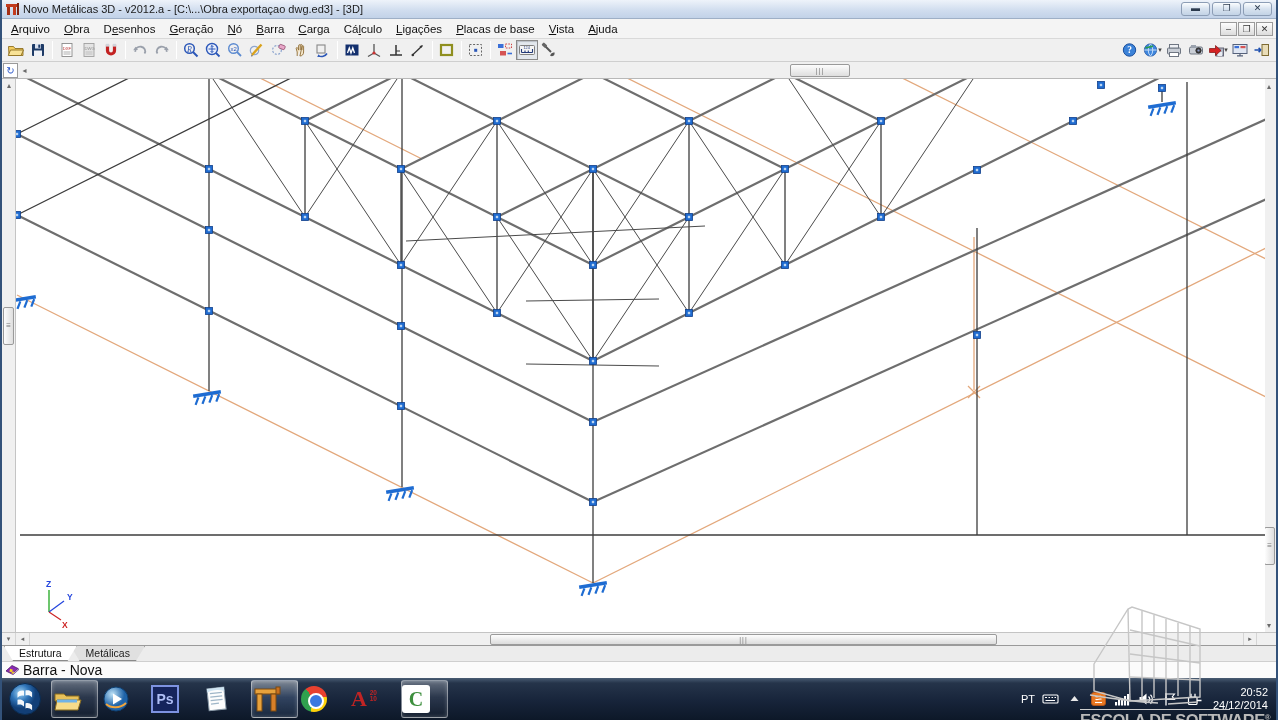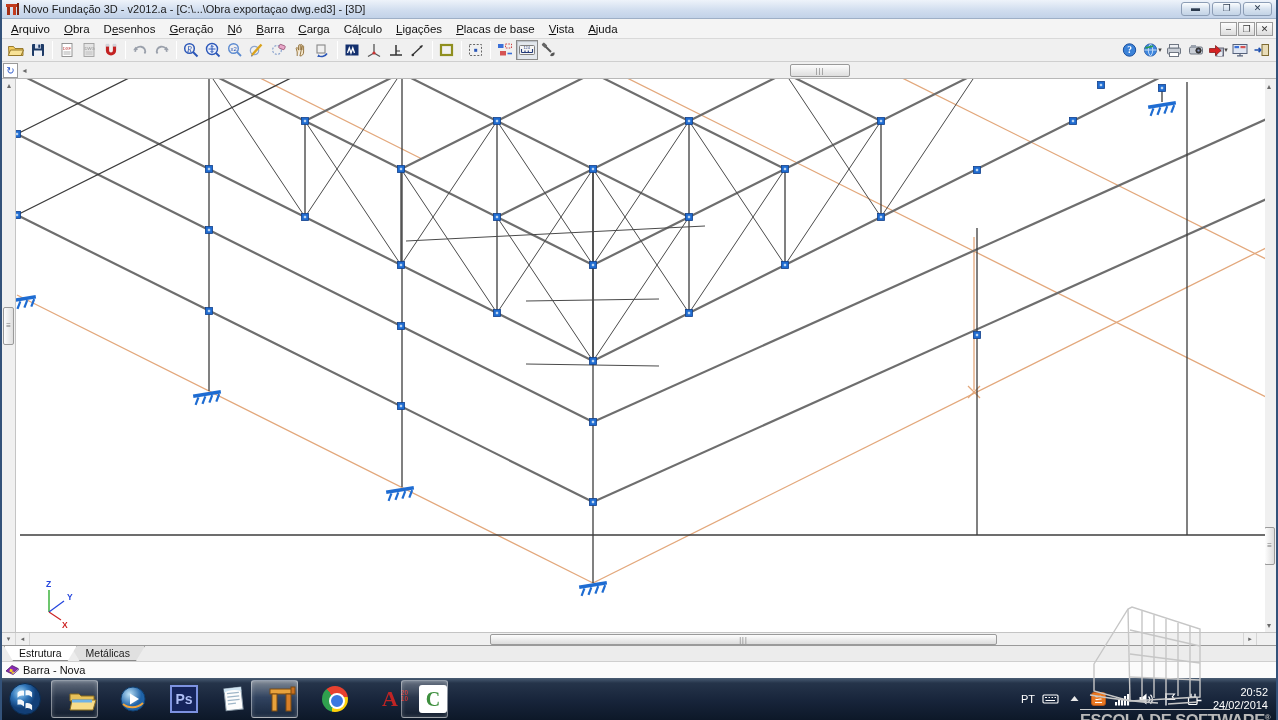--- a/index.html
+++ b/index.html
@@ -52,27 +52,27 @@
   .hs-btn { position:absolute; top:0; width:14px; height:12px; font-size:7px; color:#666; text-align:center; line-height:12px; border-right:1px solid #d5d5d5; }
   .hthumb { position:absolute; left:488px; top:1px; width:507px; height:11px; border:1px solid #9a9a9a; border-radius:2px; background:linear-gradient(#fdfdfd,#dcdcdc); text-align:center; font-size:7px; letter-spacing:1px; color:#777; line-height:9px; }
 
   
   .tabsrow { height:16px; background:#ececec; border-top:1px solid #9a9a9a; display:flex; padding-left:2px; font-size:10.5px; position:relative; }
   .tab { padding:1px 14px 0; margin-right:-6px; clip-path:polygon(0 0,100% 0,calc(100% - 9px) 100%,9px 100%); border:1px solid #8a8a8a; border-top:none; color:#111; }
   .tab.active { background:#fff; z-index:2;text-align:center; }
   .tab.inactive { background:#e0e0e0; z-index:1; color:#222; }
 
   
-  .statusbar { height:17px; background:#fbfbfb; border-top:1px solid #cfcfcf; display:flex; align-items:center; font-size:11px; color:#111; padding-left:2px; }
+  .statusbar { height:17px; background:#fbfbfb; border-top:1px solid #cfcfcf; display:flex; align-items:center; font-size:14px; color:#111; padding-left:2px; }
   .statusbar svg { width:16px; height:14px; margin-right:3px; }
 
   
   .taskbar { height:42px; background:linear-gradient(#4a5d74,#25344a 12%,#17243a 55%,#0d1828); display:flex; align-items:center; position:relative; }
   .startorb { width:40px; height:40px; margin:0 6px 0 3px; display:flex; align-items:center; justify-content:center; }
-  .tb-item { width:47px; height:38px; margin-right:3px; border-radius:3px; display:flex; align-items:center; justify-content:flex-end; position:relative; }
+  .tb-item { width:47px; height:38px; margin-right:3px; border-radius:3px; display:flex; align-items:center; justify-content:flex-start; position:relative; }
   .tb-item.open { background:linear-gradient(rgba(255,255,255,.28),rgba(255,255,255,.08) 45%,rgba(255,255,255,.02)); border:1px solid rgba(255,255,255,.45); box-shadow:inset 0 0 4px rgba(255,255,255,.25); }
   .tb-item.focused { background:linear-gradient(rgba(255,255,255,.40),rgba(160,200,255,.18) 45%,rgba(120,170,230,.10)); }
   .ico32 { width:30px; height:30px; display:flex; align-items:center; justify-content:center; }
   .ps-tile { width:28px; height:28px; background:#15245c; border:2px solid #7d92e0; color:#aebdf5; font-weight:bold; font-size:14px; display:flex; align-items:center; justify-content:center; }
   .cam-tile { width:28px; height:28px; background:#fff; border-radius:3px; color:#3e8f3e; font-weight:900; font-size:20px; display:flex; align-items:center; justify-content:center; font-family:"Liberation Serif",serif; }
   .acad-tile { position:relative; color:#c02424; font-weight:bold; font-size:22px; font-family:"Liberation Serif",serif; line-height:22px; }
   .acad-sub { position:absolute; right:-10px; top:2px; font-size:6.5px; line-height:6px; font-family:"Liberation Sans",sans-serif; }
   .chrome-ball { width:26px; height:26px; border-radius:50%; background:conic-gradient(from -40deg,#e8412f 0 120deg,#fdd20a 0 235deg,#30a14e 0 360deg); position:relative; }
   .chrome-ball::after { content:""; position:absolute; left:7px; top:7px; width:12px; height:12px; border-radius:50%; background:#3b78e0; border:2.5px solid #fff; }
   .tray { position:absolute; right:2px; top:0; height:42px; display:flex; align-items:center; gap:7px; color:#fff; }
@@ -86,21 +86,21 @@
 
 <div class="window">
 
   <div class="titlebar">
     <svg class="app-icon" viewBox="0 0 13 12">
       <rect x="0" y="1" width="11" height="3" fill="#c23b1e"></rect>
         <rect x="1" y="4" width="3" height="8" fill="#a52f15"></rect>
       <rect x="7" y="4" width="3" height="8" fill="#c23b1e"></rect>
         <rect x="11" y="0" width="2" height="12" fill="#7e2410"></rect>
     </svg>
-    <span class="title-text">Novo Fundação 3D - v2012.a - [C:\...\Obra exportaçao dwg.ed3] - [3D]</span>
+    <span class="title-text">Novo Metálicas 3D - v2012.a - [C:\...\Obra exportaçao dwg.ed3] - [3D]</span>
     <span class="winbtns">
       <span class="winbtn">▬</span>
       <span class="winbtn">❐</span>
       <span class="winbtn">✕</span>
     </span>
   </div>
 
   <div class="menubar" id="menubar">
       <span class="menu-item"><u>A</u>rquivo</span>
       <span class="menu-item"><u>O</u>bra</span>
@@ -697,18 +697,18 @@
           </svg>
         </span>
         <span class="tray-ic">
           <svg viewBox="0 0 17 16">
             <rect x="2.5" y="6" width="8.5" height="7.5" rx="1" fill="none" stroke="#fff" stroke-width="1.2"></rect>
             <path d="M5 6V2.8M9 6V2.8M11 9.5h4.5" stroke="#fff" stroke-width="1.3"></path>
           </svg>
         </span>
         <div class="tray-clock">
           <div>20:52</div>
-          <div>24/02/2014</div>
+          <div>24/12/2014</div>
         </div>
       </div>
   </div>
 
 </div>
 
 </body></html>

